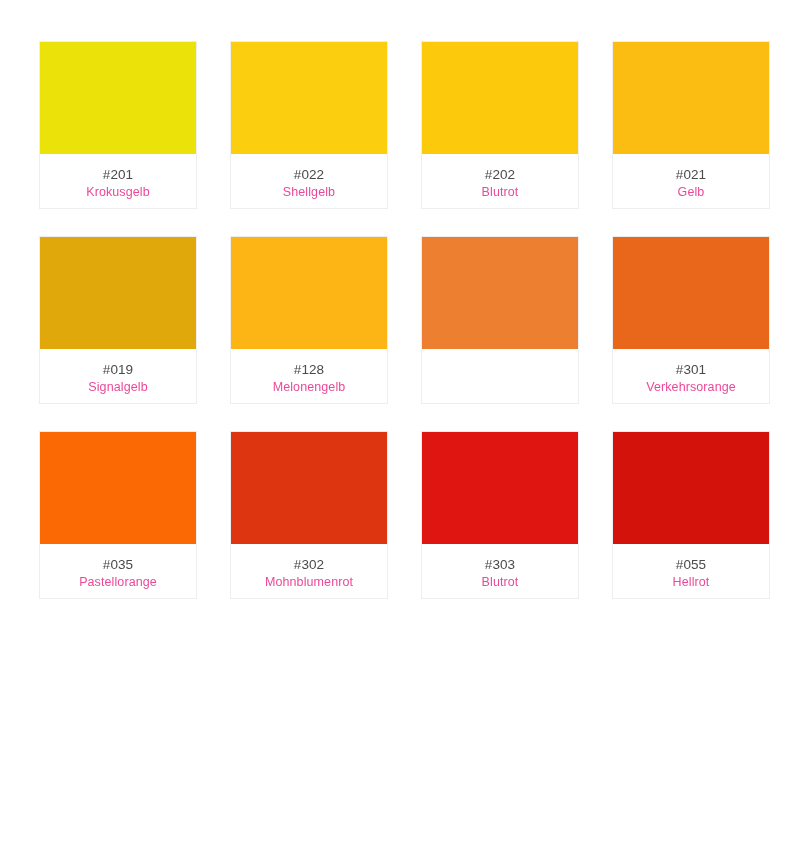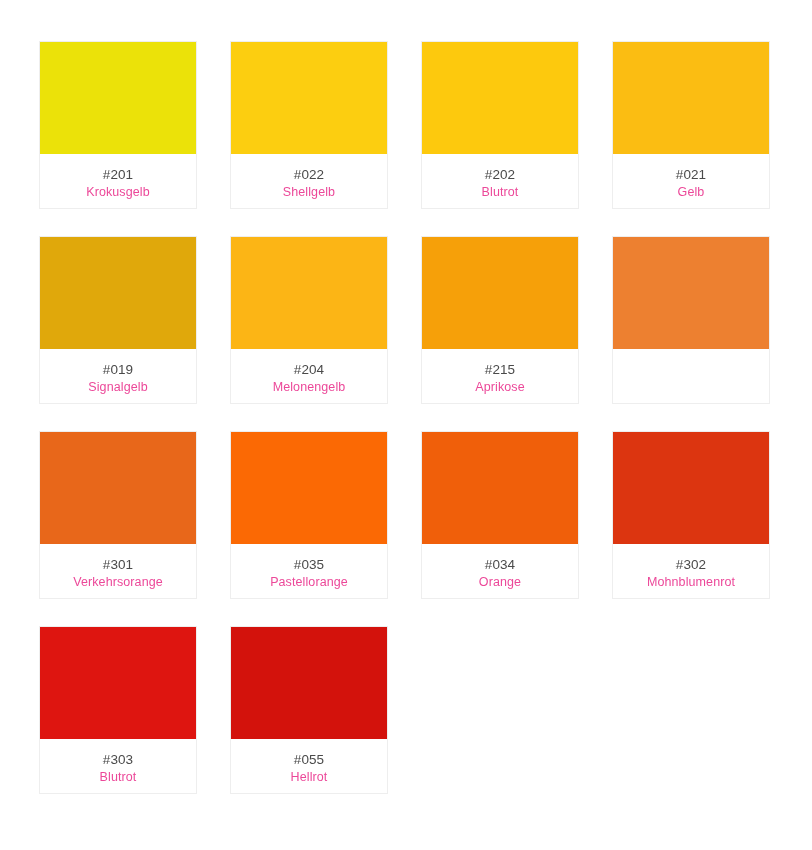--- a/index.html
+++ b/index.html
@@ -103,53 +103,39 @@
     <div class="swatch-card">
       <div class="swatch-color" style="background-color: rgb(224, 168, 11);"></div>
       <div class="swatch-label">
         <div class="swatch-code">#019</div>
         <div class="swatch-name">Signalgelb</div>
       </div>
     </div>
     <div class="swatch-card">
       <div class="swatch-color" style="background-color: rgb(252, 181, 21);"></div>
       <div class="swatch-label">
-        <div class="swatch-code">#204</div>
+        <div class="swatch-code">#128</div>
         <div class="swatch-name">Melonengelb</div>
-      </div>
-    </div>
-    <div class="swatch-card">
-      <div class="swatch-color" style="background-color: rgb(246, 160, 9);"></div>
-      <div class="swatch-label">
-        <div class="swatch-code">#215</div>
-        <div class="swatch-name">Aprikose</div>
       </div>
     </div>
     <div class="swatch-card">
       <div class="swatch-color" style="background-color: rgb(237, 128, 48);"></div>
     </div>
     <div class="swatch-card">
       <div class="swatch-color" style="background-color: rgb(232, 103, 26);"></div>
       <div class="swatch-label">
         <div class="swatch-code">#301</div>
         <div class="swatch-name">Verkehrsorange</div>
       </div>
     </div>
     <div class="swatch-card">
       <div class="swatch-color" style="background-color: rgb(251, 105, 4);"></div>
       <div class="swatch-label">
         <div class="swatch-code">#035</div>
         <div class="swatch-name">Pastellorange</div>
-      </div>
-    </div>
-    <div class="swatch-card">
-      <div class="swatch-color" style="background-color: rgb(240, 95, 10);"></div>
-      <div class="swatch-label">
-        <div class="swatch-code">#034</div>
-        <div class="swatch-name">Orange</div>
       </div>
     </div>
     <div class="swatch-card">
       <div class="swatch-color" style="background-color: rgb(220, 53, 16);"></div>
       <div class="swatch-label">
         <div class="swatch-code">#302</div>
         <div class="swatch-name">Mohnblumenrot</div>
       </div>
     </div>
     <div class="swatch-card">

